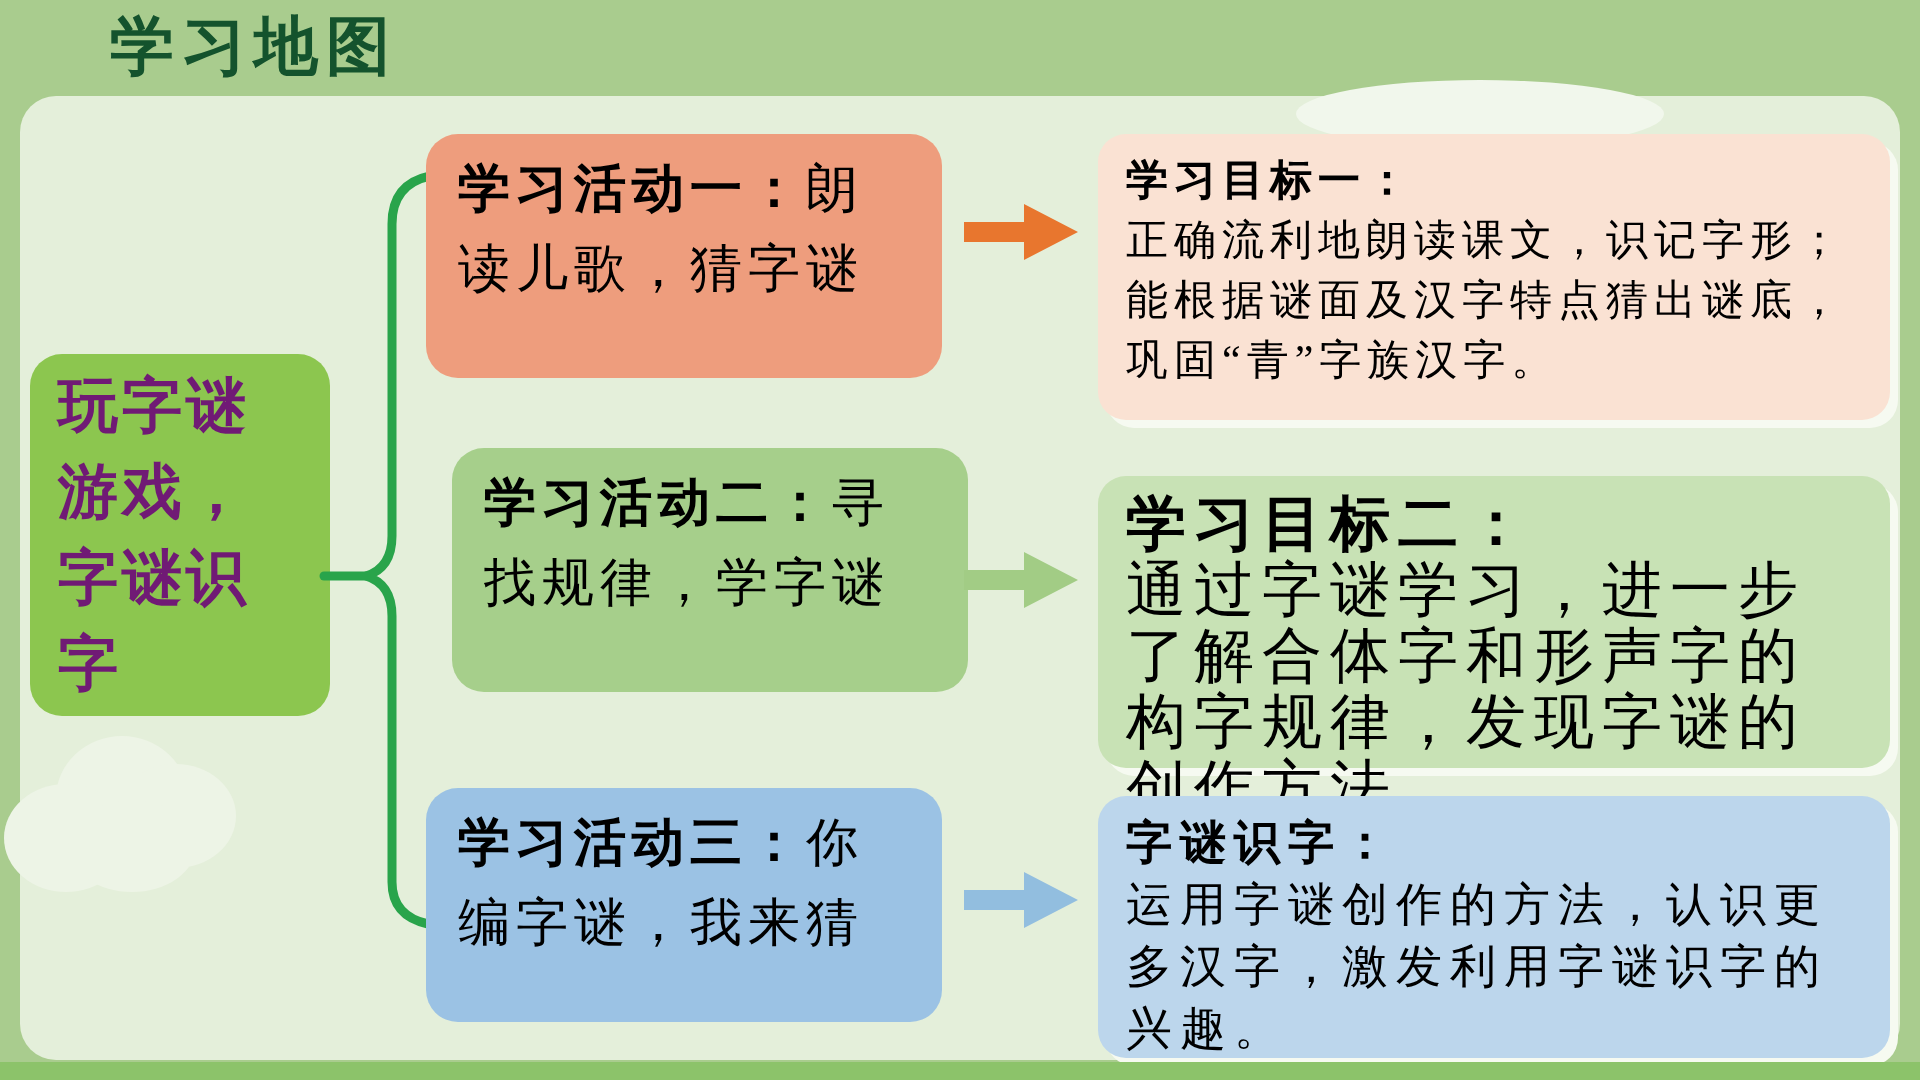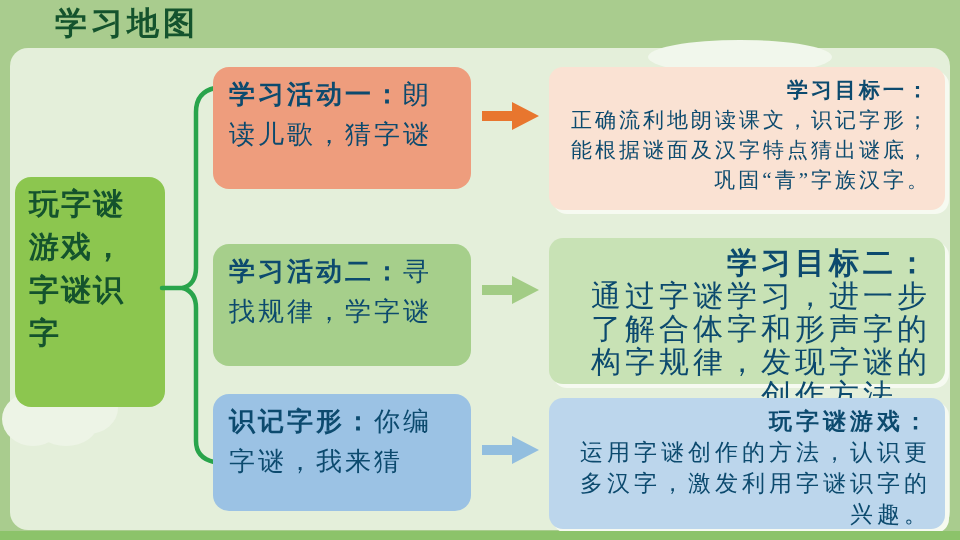--- a/index.html
+++ b/index.html
@@ -16,44 +16,43 @@
   .panel{
     position:absolute;left:10px;top:48px;width:940px;height:482px;
     background:#e4efda;border-radius:18px;
   }
   .bottom-bar{
     position:absolute;left:0;top:531px;width:960px;height:9px;
     background:#8cc36a;
   }
   .cloud{position:absolute;background:#edf4e6;border-radius:50%;}
   .root-node{
-    position:absolute;left:15px;top:177px;width:150px;height:230px;
+    position:absolute;left:15px;top:177px;width:150px;height:181px;
     background:#8cc64f;border-radius:16px;box-sizing:border-box;
     padding:5px 14px;
     font-family:"Liberation Sans","DejaVu Sans",sans-serif;
-    font-size:30px;font-weight:700;line-height:43px;color:#14532d;
+    font-size:30px;font-weight:700;line-height:43px;color:#701a75;
     letter-spacing:2px;
   }
   .brace-svg{position:absolute;left:150px;top:78px;width:80px;height:395px;}
   .box{
     position:absolute;box-sizing:border-box;border-radius:16px;
-    color:#0c4a6e;
+    color:#000000;
   }
   .activity{
     left:213px;width:258px;padding:8px 16px;
     font-size:26px;line-height:40px;letter-spacing:3px;
   }
   .goal{
     left:549px;width:396px;padding:8px 14px;border-radius:14px;
     box-shadow:4px 4px 0 #f6faf1;
-    text-align:right;
   }
   .hdr{font-weight:700;}
   .act-1{top:67px;height:122px;background:#ee9d7d;}
-  .act-2{top:244px;height:122px;background:#a6cf8b;}
+  .act-2{top:224px;height:122px;background:#a6cf8b;margin-left:13px;}
   .act-3{top:394px;height:117px;background:#9bc2e4;}
   .goal-1{top:67px;height:143px;background:#fae2d3;
           font-size:21px;line-height:30px;letter-spacing:3px;}
   .goal-2{top:238px;height:146px;background:#c8e2b5;
           font-size:30px;line-height:33px;letter-spacing:4px;}
   .goal-3{top:398px;height:131px;background:#bcd6ec;
           font-size:23px;line-height:31px;letter-spacing:4px;}
   .arrow-svg{position:absolute;width:58px;height:36px;}
   .arrow-1{left:482px;top:98px;}
   .arrow-2{left:482px;top:272px;}
@@ -97,23 +96,23 @@
 </div>
 <svg class="arrow-svg arrow-2" viewBox="0 0 58 36">
   <polygon points="0,13 30,13 30,4 57,18 30,32 30,23 0,23" fill="#a2cc85"></polygon>
 </svg>
 <div class="box goal goal-2">
   <span class="hdr">学习目标二：</span><br>
   <span>通过字谜学习，进一步了解合体字和形声字的构字规律，发现字谜的创作方法。</span>
 </div>
 
 <div class="box activity act-3">
-  <span class="hdr">识记字形：</span><span>你编字谜，我来猜</span>
+  <span class="hdr">学习活动三：</span><span>你编字谜，我来猜</span>
 </div>
 <svg class="arrow-svg arrow-3" viewBox="0 0 58 36">
   <polygon points="0,13 30,13 30,4 57,18 30,32 30,23 0,23" fill="#92bedf"></polygon>
 </svg>
 <div class="box goal goal-3">
-  <span class="hdr">玩字谜游戏：</span><br>
+  <span class="hdr">字谜识字：</span><br>
   <span>运用字谜创作的方法，认识更多汉字，激发利用字谜识字的兴趣。</span>
 </div>
 
 <div class="bottom-bar"></div>
 
 </body></html>

